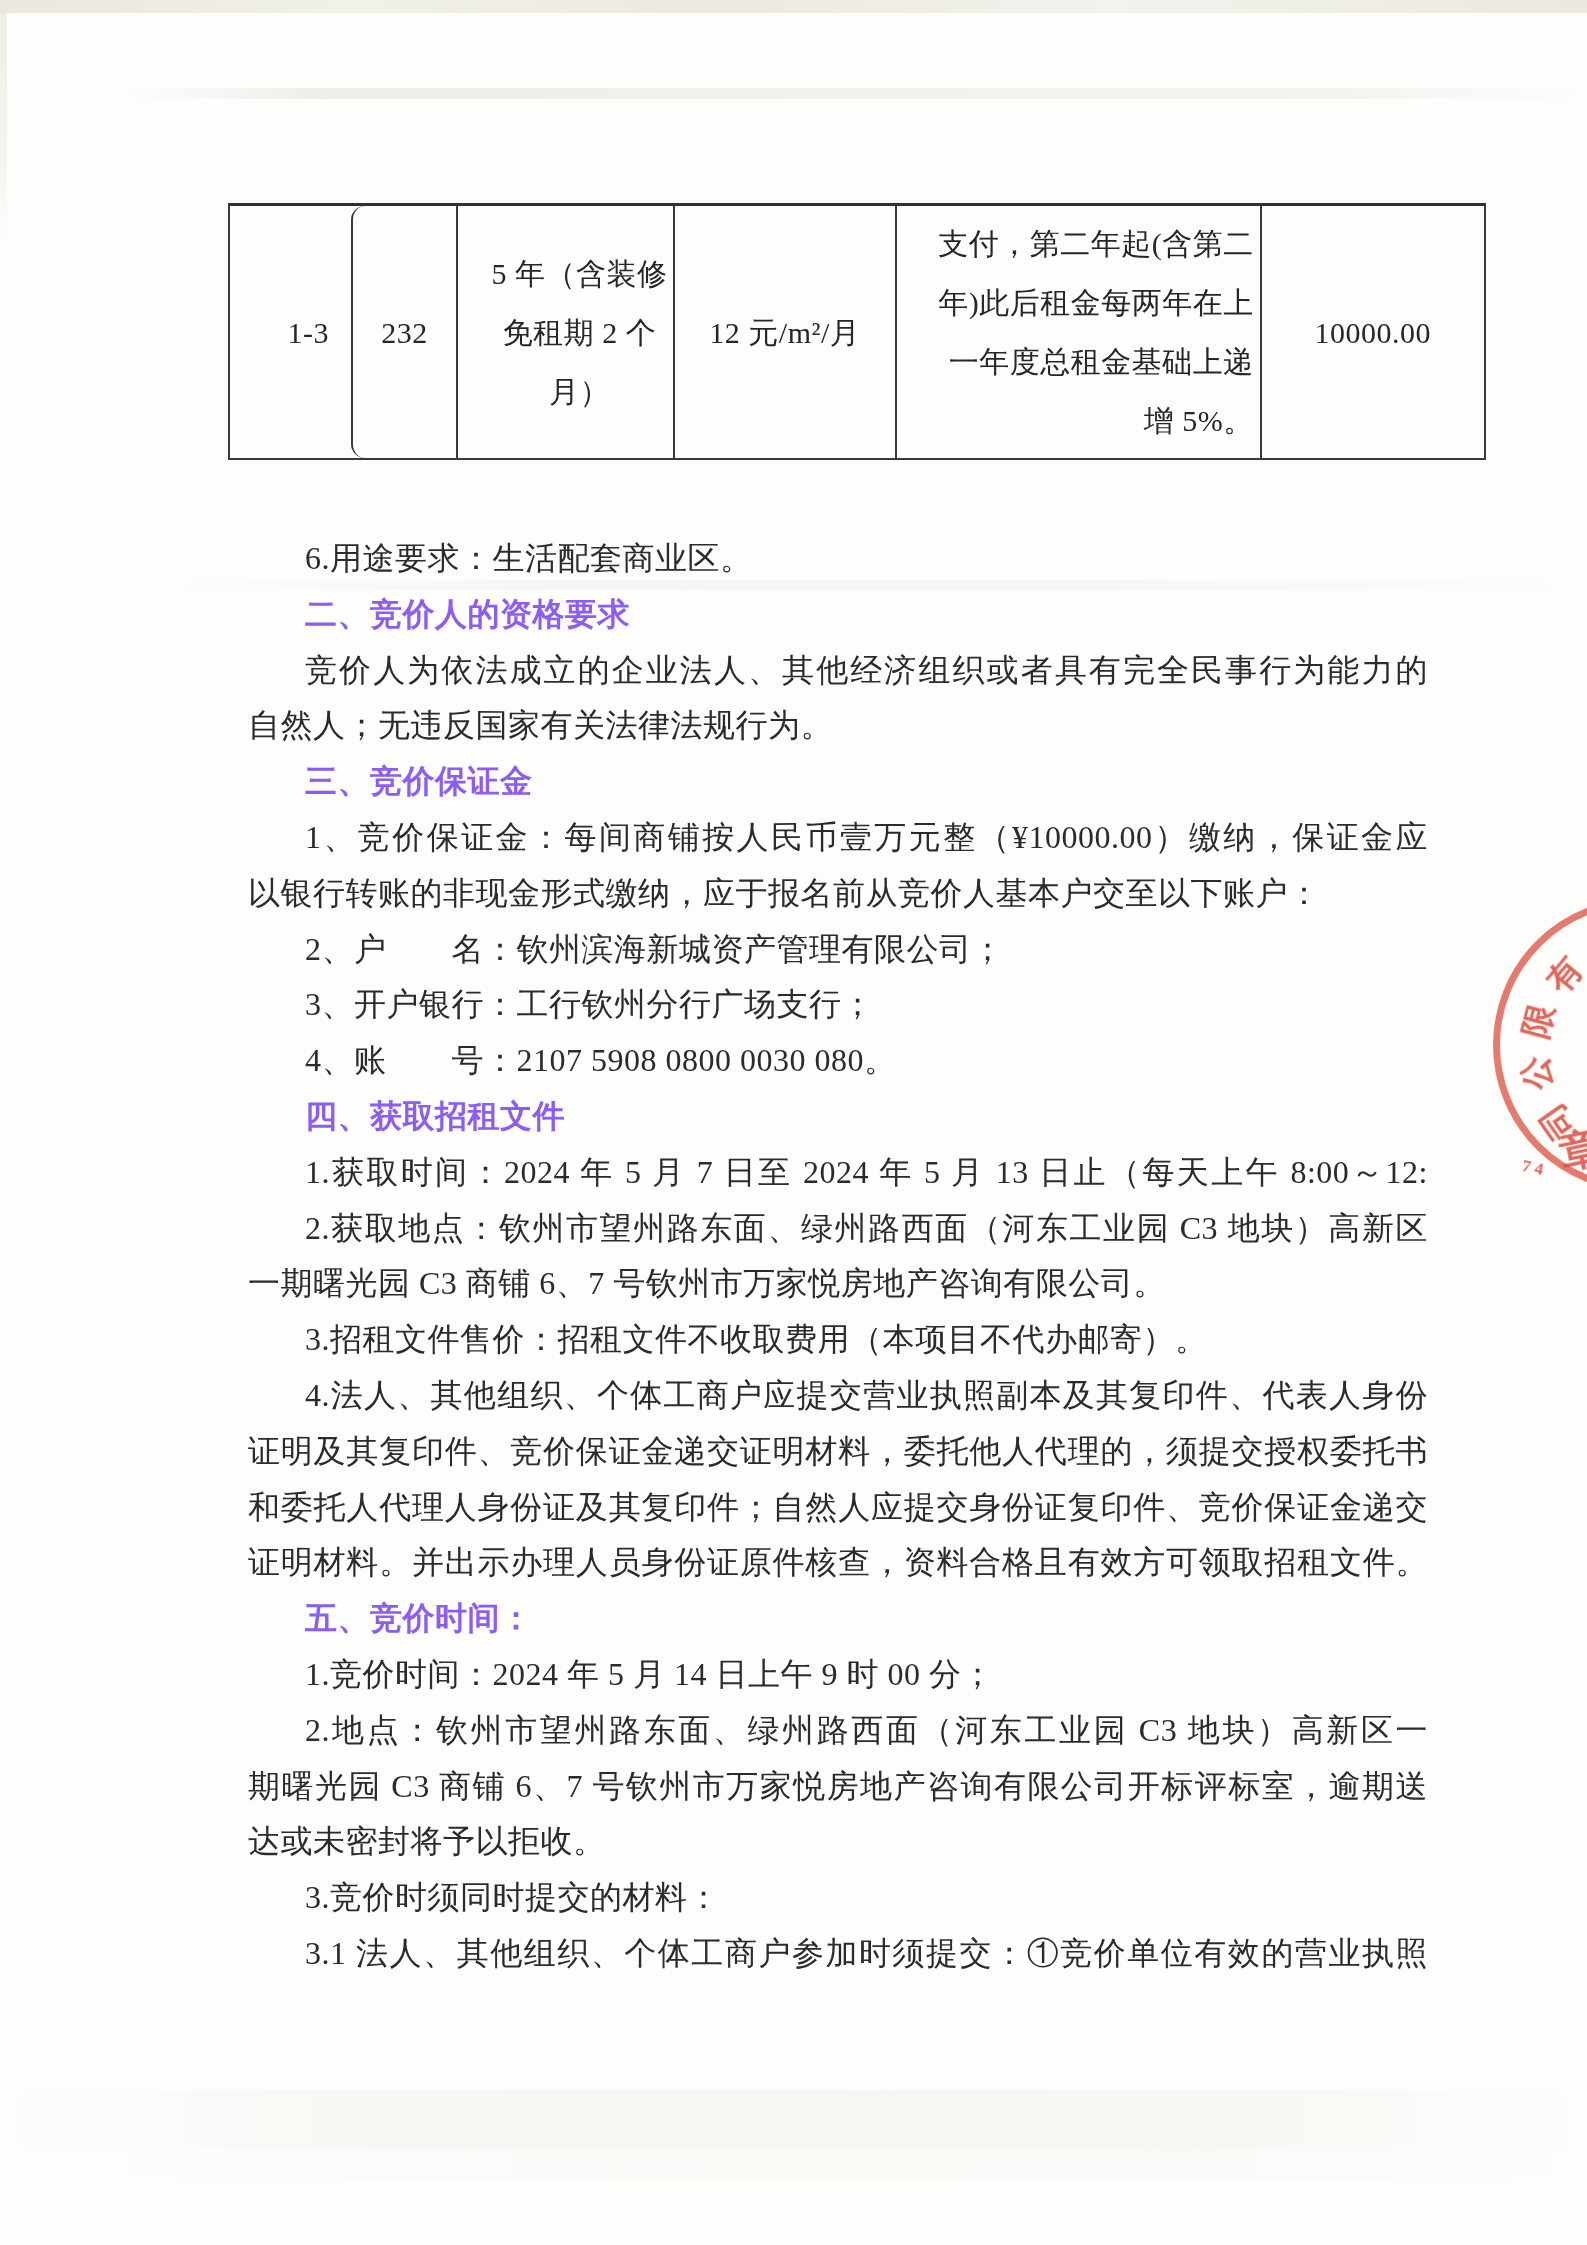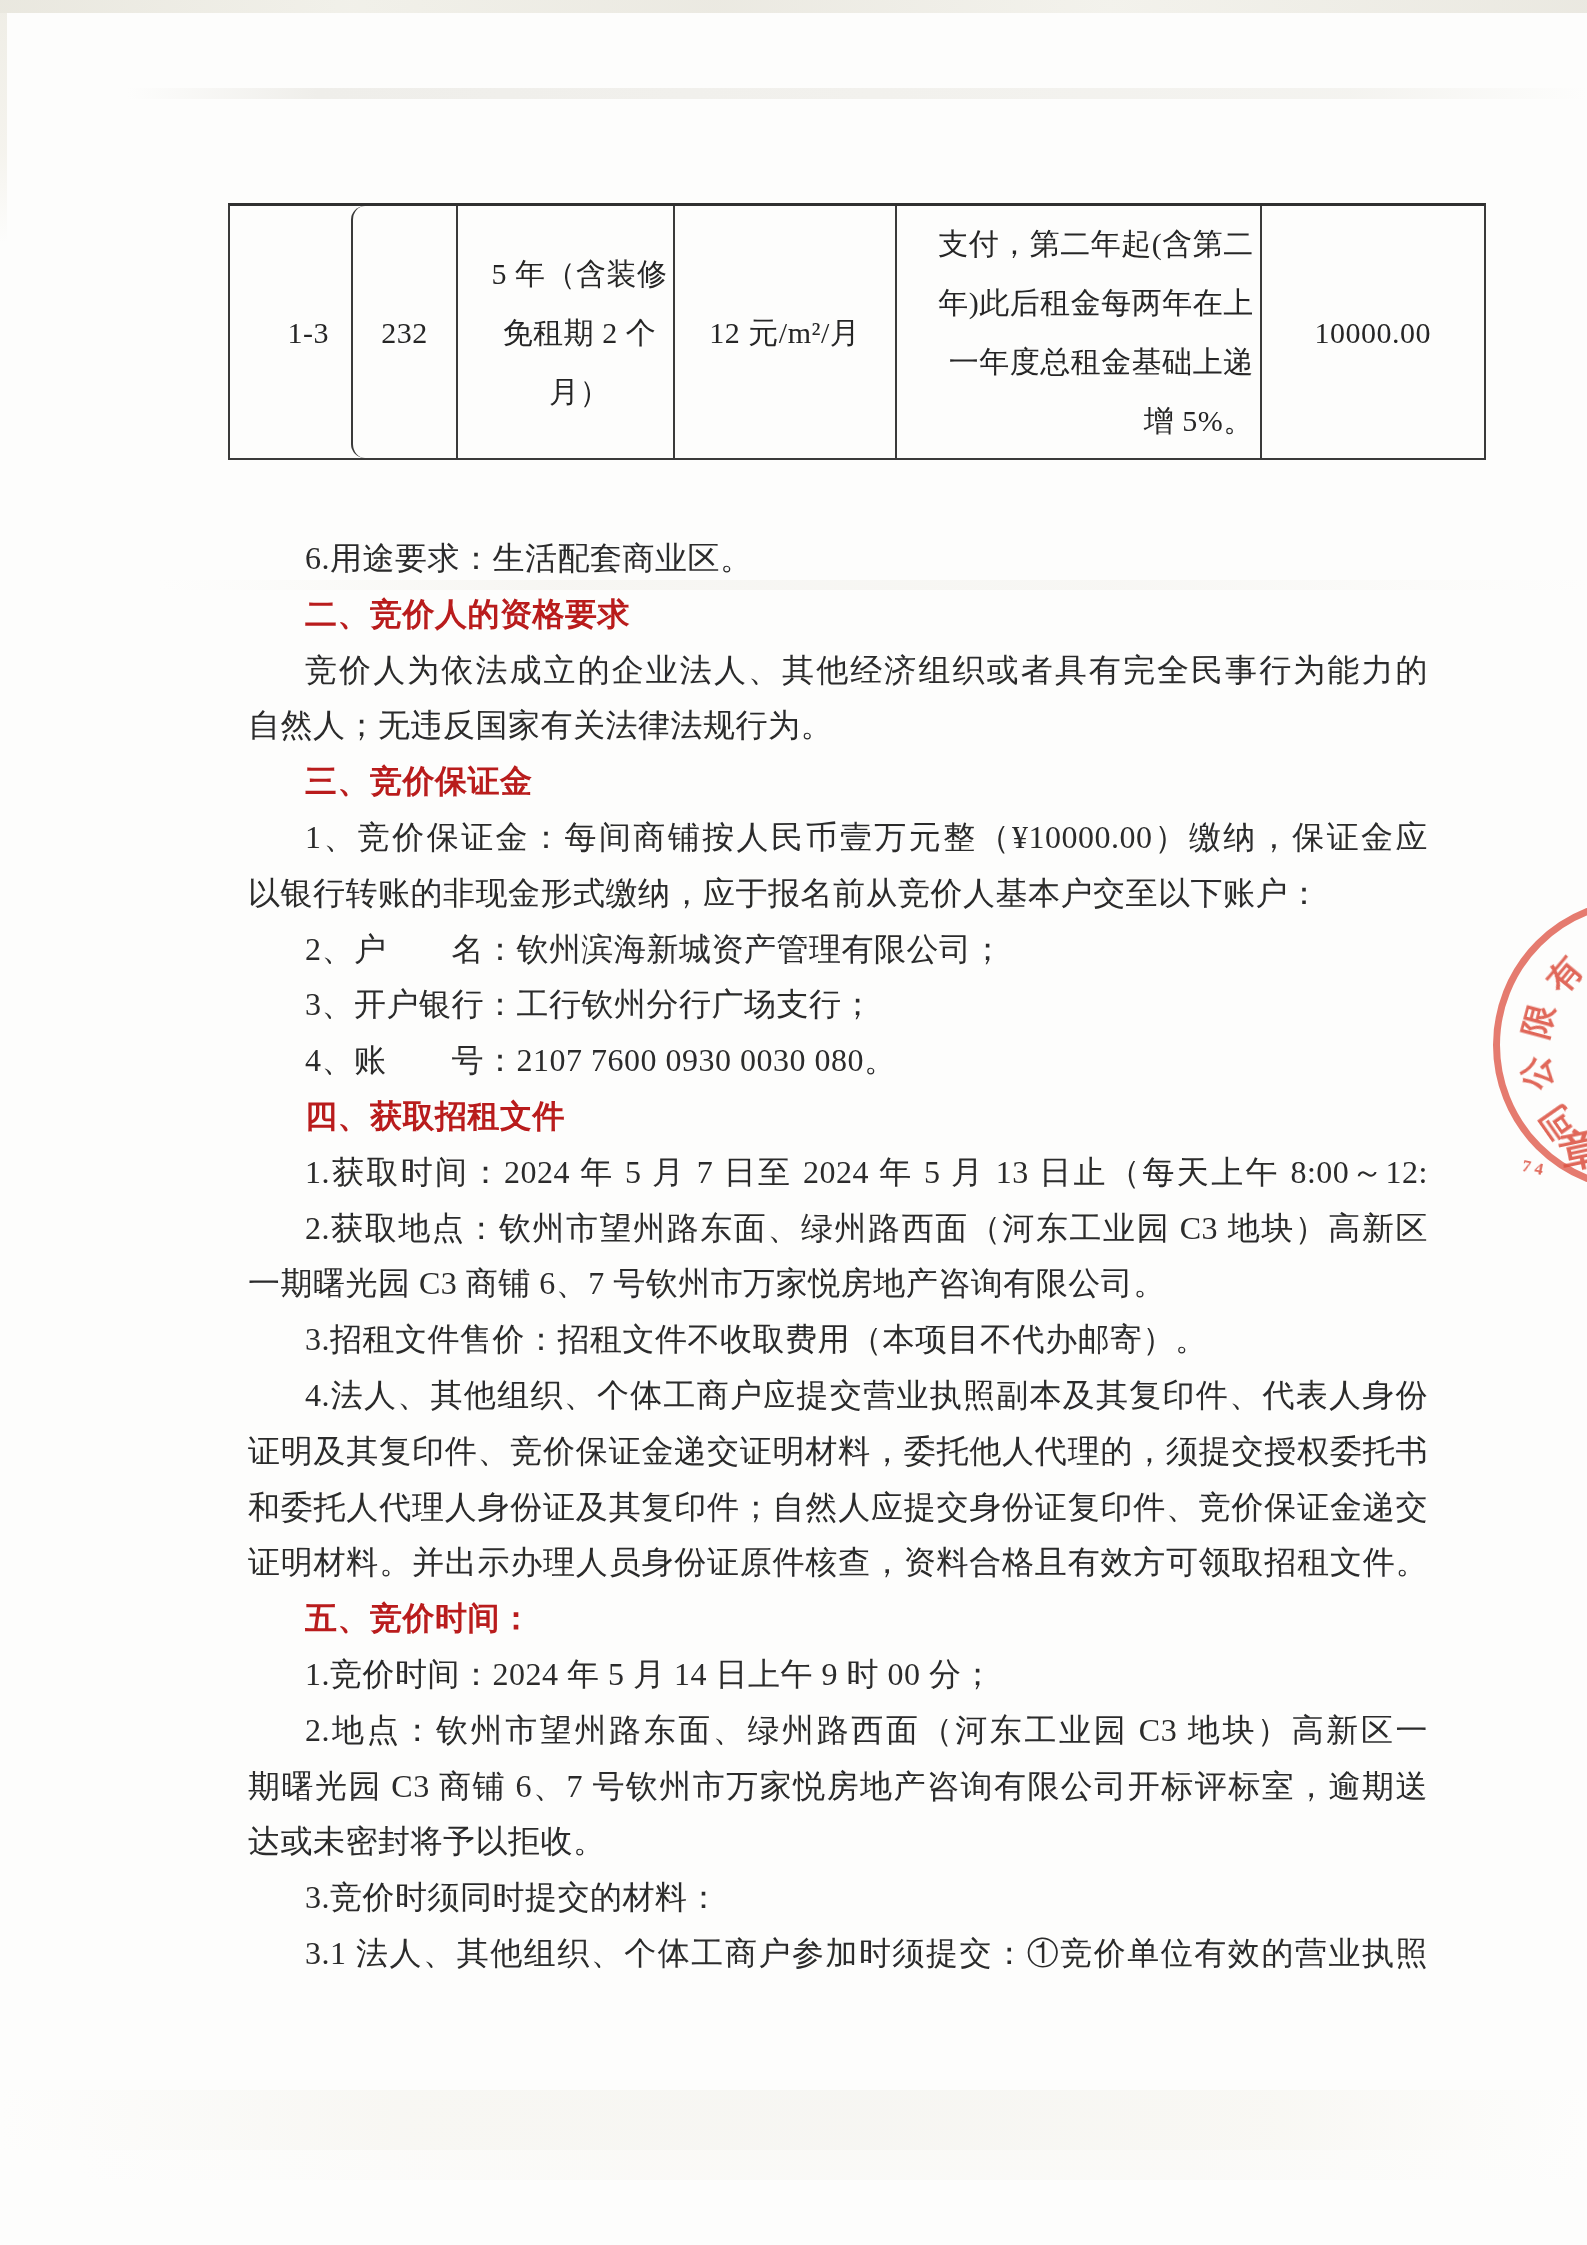--- a/index.html
+++ b/index.html
@@ -39,21 +39,21 @@
   .t-cell.left{align-items:flex-end;padding-left:15px;padding-right:6px;}
 
   
   .body-text{
     position:absolute;left:248px;top:531px;width:1180px;
     font-size:32px;letter-spacing:.5px;color:#2b2b2b;
   }
   .bline{height:55.8px;line-height:55.8px;white-space:nowrap;}
   .bline.just{white-space:normal;text-align:justify;text-align-last:justify;}
   .bline.ind{text-indent:57px;}
-  .bline.head{font-weight:700;color:#b91c1c;}
+  .bline.head{font-weight:700;color:#8b5cf6;}
 
   
   .stamp-ring{position:absolute;left:1493px;top:898px;width:294px;height:294px;
     border:7px solid rgba(222,86,70,.78);border-radius:50%;
     box-sizing:border-box;filter:blur(.4px);}
   .stamp-char{position:absolute;color:rgba(220,82,66,.88);font-weight:700;
     font-family:"Liberation Serif",serif;filter:blur(.3px);white-space:nowrap;}
 </style>
 </head>
 <body>
@@ -95,21 +95,21 @@
   <div class="body-text">
       <div class="bline ind">6.用途要求：生活配套商业区。</div>
       <div class="bline ind head">二、竞价人的资格要求</div>
       <div class="bline ind just">竞价人为依法成立的企业法人、其他经济组织或者具有完全民事行为能力的</div>
       <div class="bline">自然人；无违反国家有关法律法规行为。</div>
       <div class="bline ind head">三、竞价保证金</div>
       <div class="bline ind just">1、竞价保证金：每间商铺按人民币壹万元整（¥10000.00）缴纳，保证金应</div>
       <div class="bline">以银行转账的非现金形式缴纳，应于报名前从竞价人基本户交至以下账户：</div>
       <div class="bline ind">2、户　　名：钦州滨海新城资产管理有限公司；</div>
       <div class="bline ind">3、开户银行：工行钦州分行广场支行；</div>
-      <div class="bline ind">4、账　　号：2107 7600 0930 0030 080。</div>
+      <div class="bline ind">4、账　　号：2107 5908 0800 0030 080。</div>
       <div class="bline ind head">四、获取招租文件</div>
       <div class="bline ind just">1.获取时间：2024 年 5 月 7 日至 2024 年 5 月 13 日止（每天上午 8:00～12:</div>
       <div class="bline ind just">2.获取地点：钦州市望州路东面、绿州路西面（河东工业园 C3 地块）高新区</div>
       <div class="bline">一期曙光园 C3 商铺 6、7 号钦州市万家悦房地产咨询有限公司。</div>
       <div class="bline ind">3.招租文件售价：招租文件不收取费用（本项目不代办邮寄）。</div>
       <div class="bline ind just">4.法人、其他组织、个体工商户应提交营业执照副本及其复印件、代表人身份</div>
       <div class="bline just">证明及其复印件、竞价保证金递交证明材料，委托他人代理的，须提交授权委托书</div>
       <div class="bline just">和委托人代理人身份证及其复印件；自然人应提交身份证复印件、竞价保证金递交</div>
       <div class="bline just">证明材料。并出示办理人员身份证原件核查，资料合格且有效方可领取招租文件。</div>
       <div class="bline ind head">五、竞价时间：</div>

